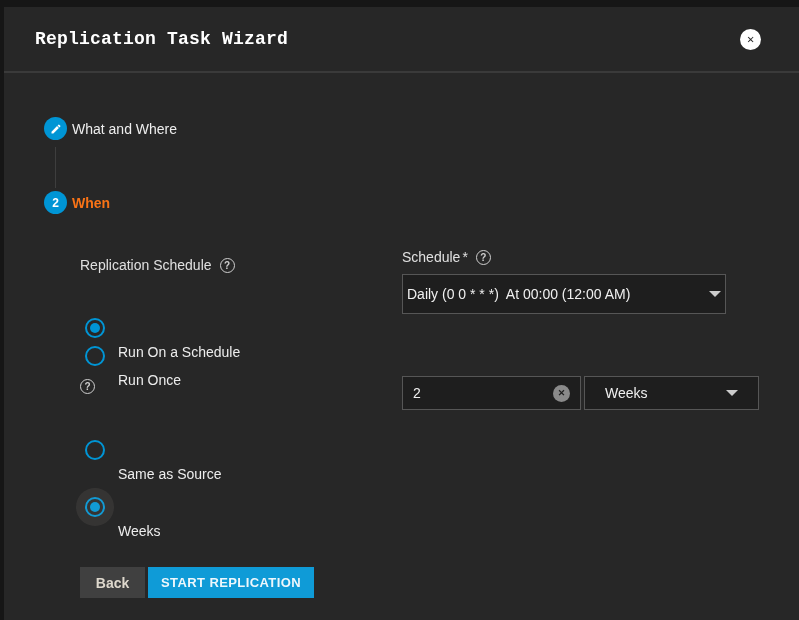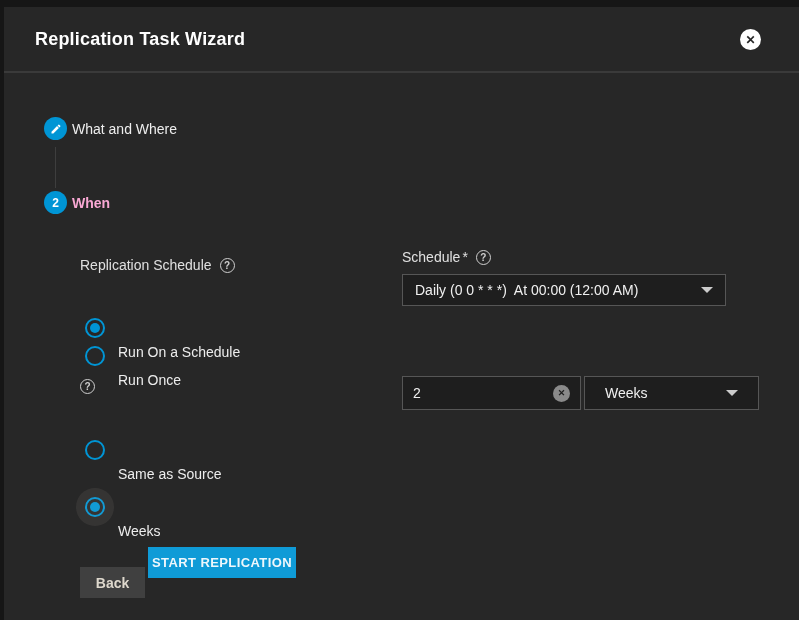--- a/index.html
+++ b/index.html
@@ -11,21 +11,21 @@
     overflow: hidden;
   }
   .dialog {
     position: absolute;
     left: 4px; top: 7px; right: 0; bottom: 0;
     background: #272727;
     color: #e8e8e8;
   }
   
   .dialog-header {
-    position: absolute; left: 0; top: 0; right: 0; height: 65px;
+    position: absolute; left: 0; top: 0; right: 0; height: 65px; font-family: Liberation Mono, monospace;
   }
   .dialog-title {
     position: absolute; left: 31px; top: 22px;
     font-size: 18px; font-weight: bold; color: #ffffff;
     letter-spacing: 0.2px;
   }
   .close-btn {
     position: absolute; left: 736px; top: 22px;
     width: 21px; height: 21px; border-radius: 50%;
     background: #ffffff; color: #262626;
@@ -43,21 +43,21 @@
   }
   .step-1 { left: 40px; top: 110px; }
   .step-2 { left: 40px; top: 184px; }
   .step-circle {
     width: 23px; height: 23px; border-radius: 50%;
     background: #0095d5; color: #ffffff;
     display: flex; align-items: center; justify-content: center;
     font-size: 12px; font-weight: bold; flex: 0 0 auto;
   }
   .step-label { font-size: 14px; color: #eeeeee; }
-  .step-2 .step-label { font-weight: bold; color: #f9a8d4; }
+  .step-2 .step-label { font-weight: bold; color: #f97316; }
   .step-connector {
     position: absolute; left: 51px; top: 140px;
     width: 1px; height: 41px; background: #3e3e3e;
   }
   
   .section-label {
     position: absolute; display: inline-flex; align-items: flex-end; gap: 8px;
     font-size: 14px; color: #e0e0e0;
   }
   .lbl-repl-schedule { left: 76px; top: 250px; }
@@ -98,21 +98,21 @@
   .r-never-delete { left: 81px; top: 440px; }
   .r-custom       { left: 81px; top: 468px; }
   
   .field-box {
     position: absolute; background: #1e1e1e;
     border: 1px solid #565656;
     display: flex; align-items: center;
     font-size: 14px; color: #f0f0f0;
     cursor: pointer;
   }
-  .schedule-select { left: 398px; top: 267px; width: 324px; height: 32px; padding: 0 12px; }
+  .schedule-select { left: 398px; top: 267px; width: 324px; height: 40px; padding: 0 4px; }
   .schedule-select .select-value { white-space: pre; flex: 1 1 auto; overflow: hidden; }
   .caret-down {
     width: 0; height: 0; flex: 0 0 auto;
     border-left: 6px solid transparent;
     border-right: 6px solid transparent;
     border-top: 6px solid #cccccc;
     margin-left: 8px;
   }
   .lifetime-input { left: 398px; top: 369px; width: 179px; height: 34px; padding: 0 10px; cursor: text; }
   .lifetime-input .input-value { flex: 1 1 auto; }
@@ -129,21 +129,21 @@
     position: absolute; height: 31px; border: none;
     display: flex; align-items: center; justify-content: center;
     font-family: "Liberation Sans", sans-serif;
     font-size: 13px; font-weight: bold; cursor: pointer;
   }
   .btn-back {
     left: 76px; top: 560px; width: 65px;
     background: #404040; color: #ded8cd; font-size: 14px;
   }
   .btn-submit {
-    left: 144px; top: 540px; width: 148px;
+    left: 144px; top: 560px; width: 166px;
     background: #0f9bd7; color: #eef7fc;
     letter-spacing: 0.4px;
   }
 </style>
 </head>
 <body>
 
 <div class="dialog">
 
   <div class="dialog-header">

